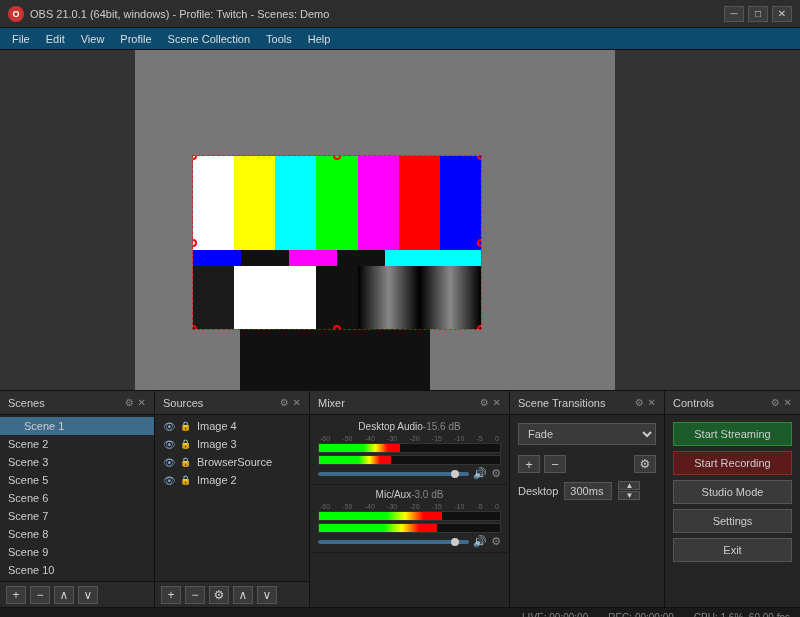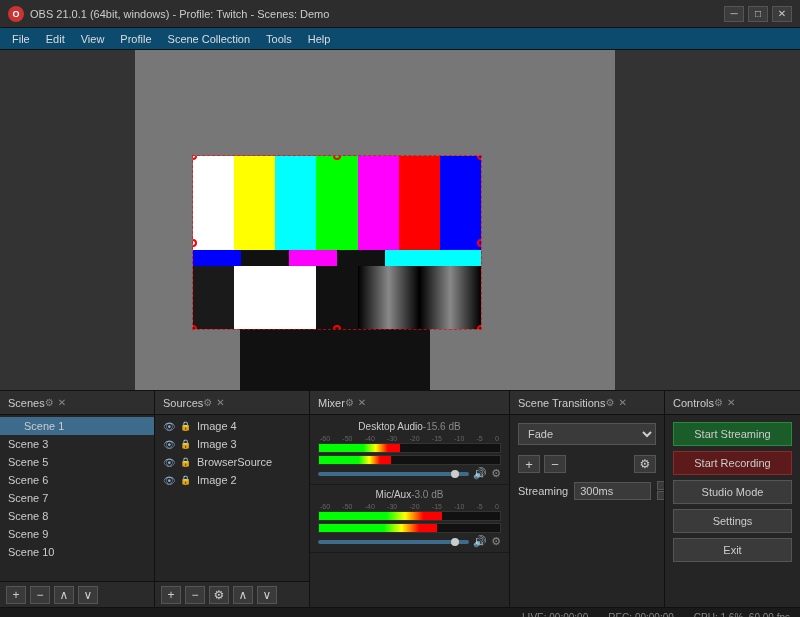--- a/index.html
+++ b/index.html
@@ -178,20 +178,21 @@
     .panel {
       border-right: 1px solid #111;
       display: flex;
       flex-direction: column;
     }
     .panel-header {
       background: #2e2e2e;
       height: 24px;
       display: flex;
       align-items: center;
+      justify-content: space-between;
       padding: 0 8px;
       border-bottom: 1px solid #111;
     }
     .panel-title {
       font-size: 11px;
       color: #ccc;
     }
     .panel-icons {
       display: flex;
       gap: 4px;
@@ -292,21 +293,21 @@
       gap: 6px;
       padding: 4px 8px;
     }
     .dur-label { color: #ccc; font-size: 11px; }
     .dur-input {
       background: #3a3a3a;
       border: 1px solid #555;
       color: #ccc;
       padding: 2px 5px;
       font-size: 11px;
-      width: 77px;
+      width: 48px;
     }
     .transition-add-row {
       display: flex;
       align-items: center;
       justify-content: space-between;
       padding: 4px 8px;
     }
     .trans-btns { display: flex; gap: 4px; }
     .trans-btn {
       width: 22px;
@@ -501,20 +502,21 @@
   <div id="scenes-panel" class="panel">
     <div class="panel-header">
       <span class="panel-title">Scenes</span>
       <div class="panel-icons">
         <span class="panel-icon">⚙</span>
         <span class="panel-icon">✕</span>
       </div>
     </div>
     <div class="panel-content">
       <div class="scene-item selected">Scene 1</div>
+      <div class="scene-item">Scene 2</div>
       <div class="scene-item">Scene 3</div>
       <div class="scene-item">Scene 5</div>
       <div class="scene-item">Scene 6</div>
       <div class="scene-item">Scene 7</div>
       <div class="scene-item">Scene 8</div>
       <div class="scene-item">Scene 9</div>
       <div class="scene-item">Scene 10</div>
     </div>
     <div class="panel-toolbar">
       <div class="tb-btn">+</div>
@@ -653,21 +655,21 @@
         <option>Slide</option>
       </select>
       <div class="transition-add-row">
         <div class="trans-btns">
           <div class="trans-btn">+</div>
           <div class="trans-btn">−</div>
         </div>
         <div class="gear-btn">⚙</div>
       </div>
       <div class="transition-duration">
-        <span class="dur-label">Streaming</span>
+        <span class="dur-label">Desktop</span>
         <input class="dur-input" type="text" value="300ms" style="">
         <div style="display:flex;flex-direction:column;gap:1px;">
           <div class="trans-btn" style="height:9px;font-size:8px;">▲</div>
           <div class="trans-btn" style="height:9px;font-size:8px;">▼</div>
         </div>
       </div>
     </div>
   </div>
 
   <div id="controls-panel" class="panel">

